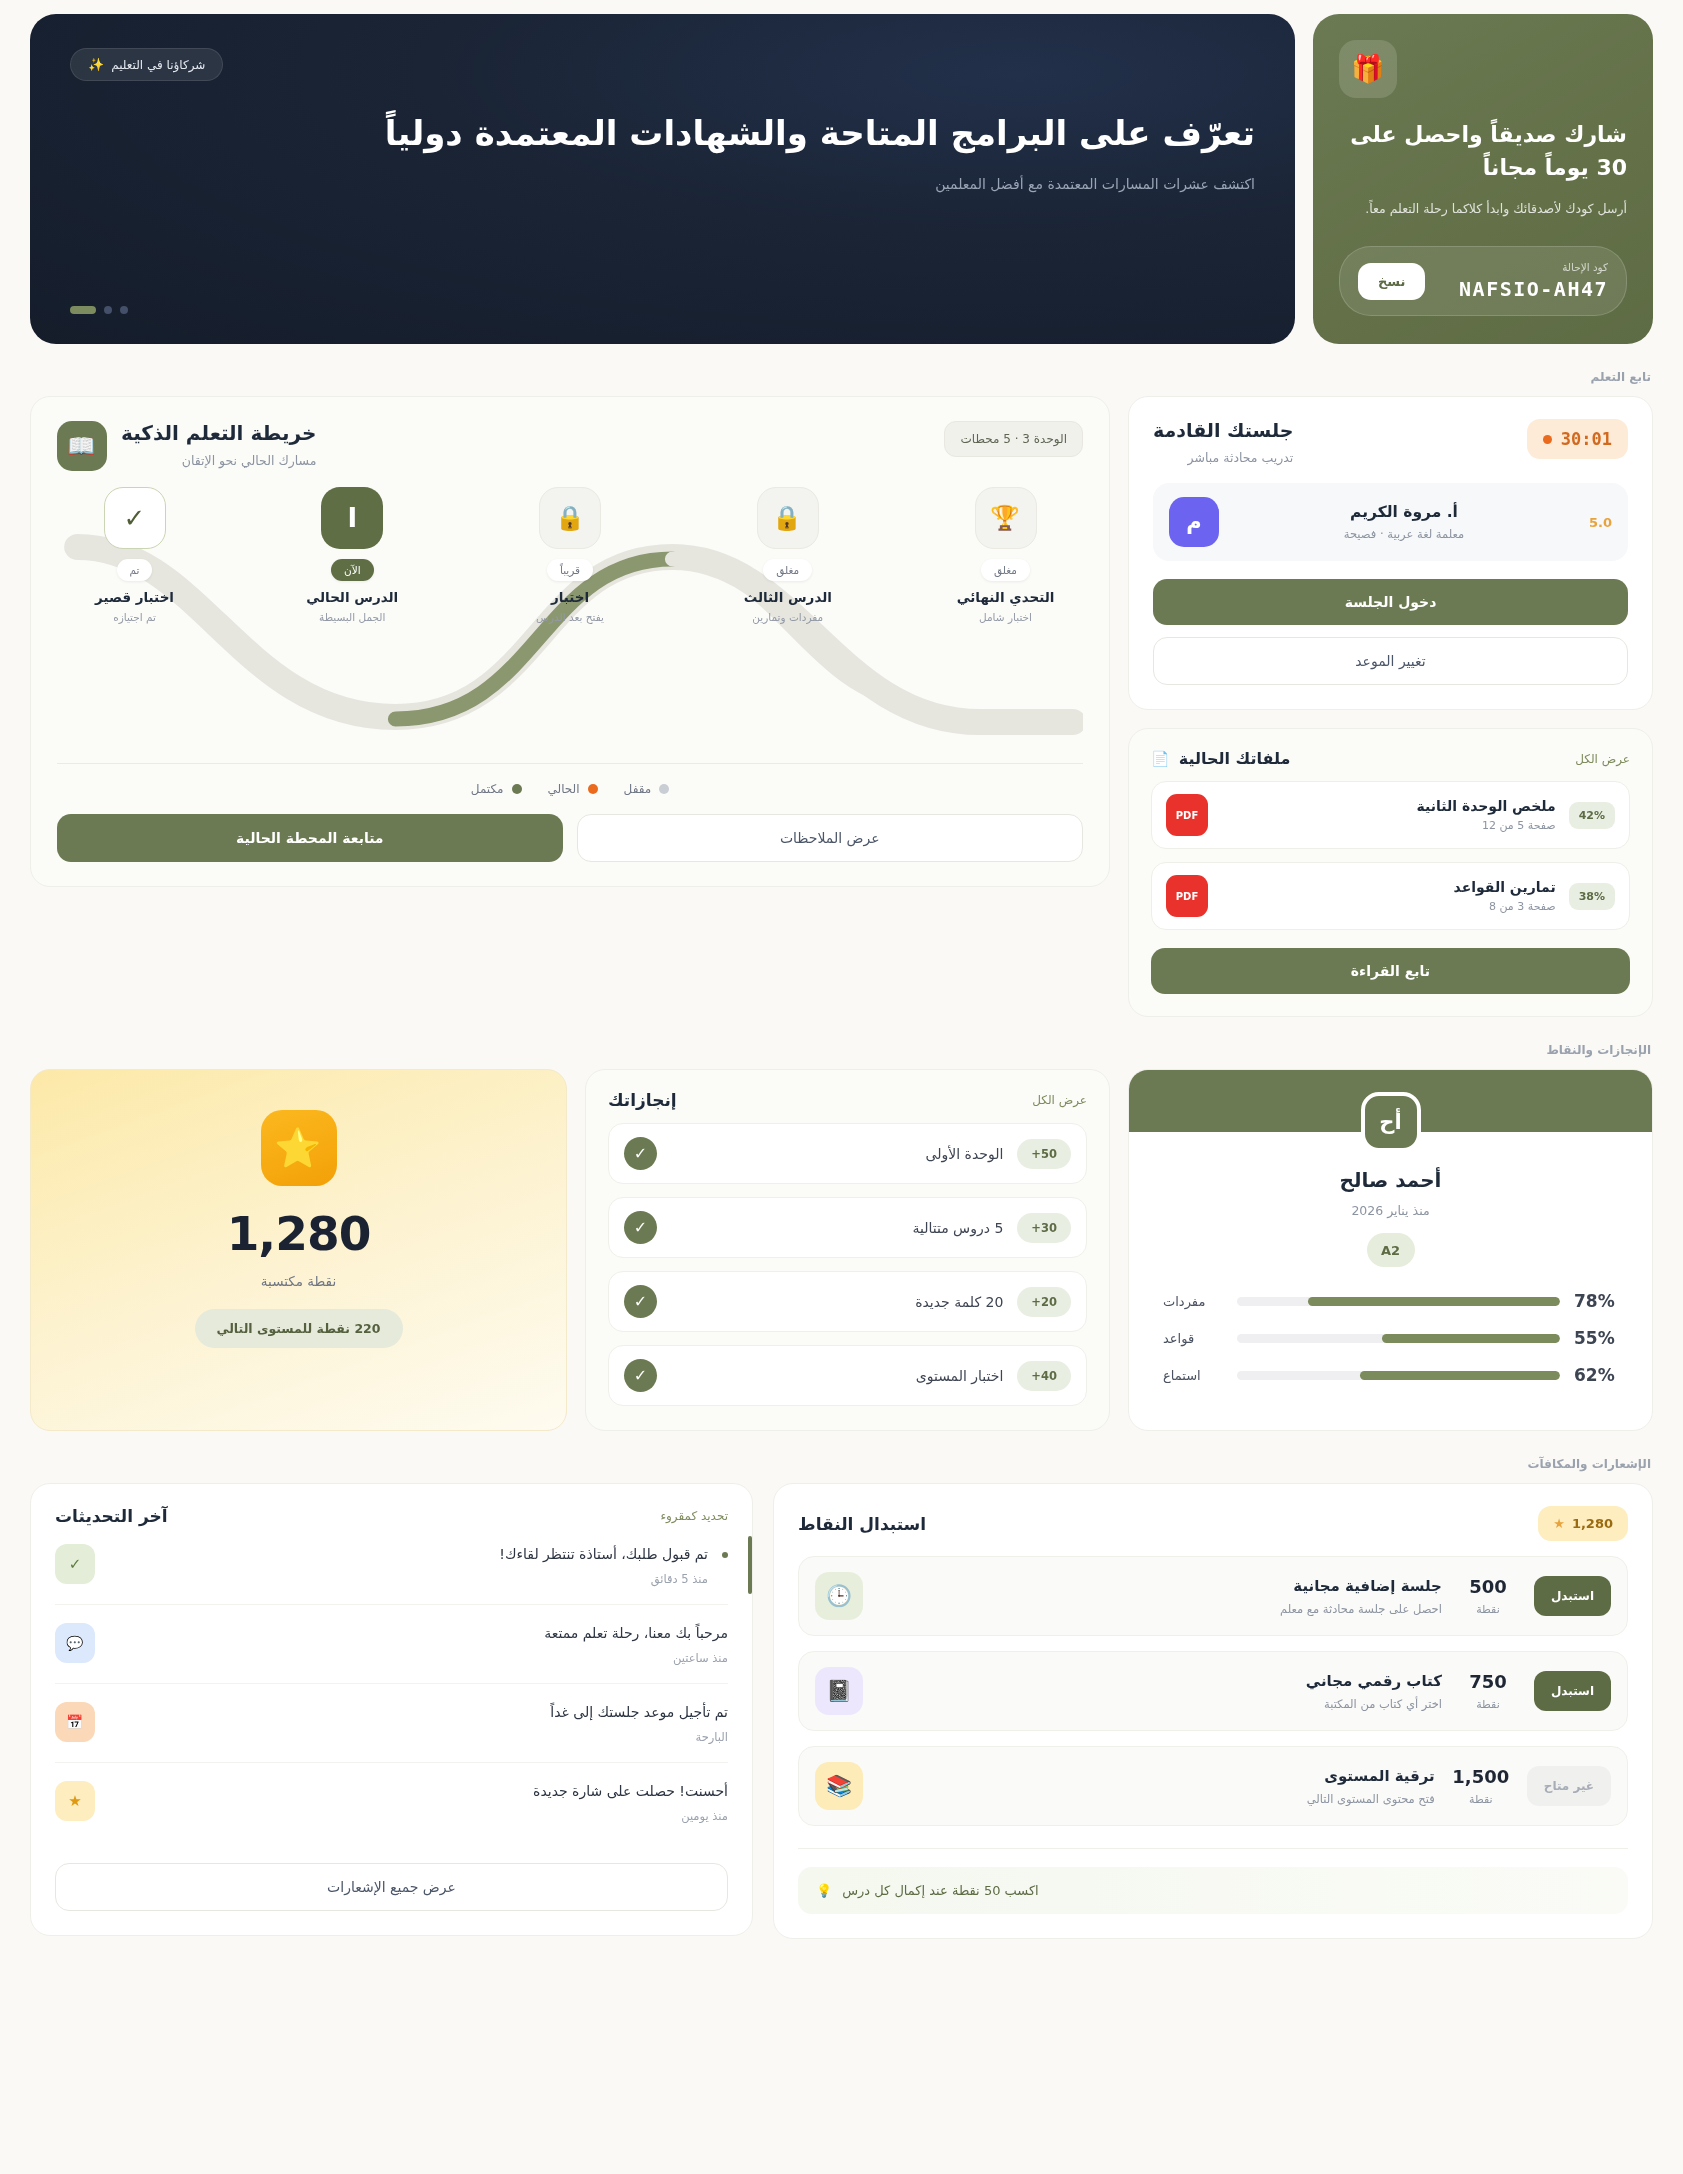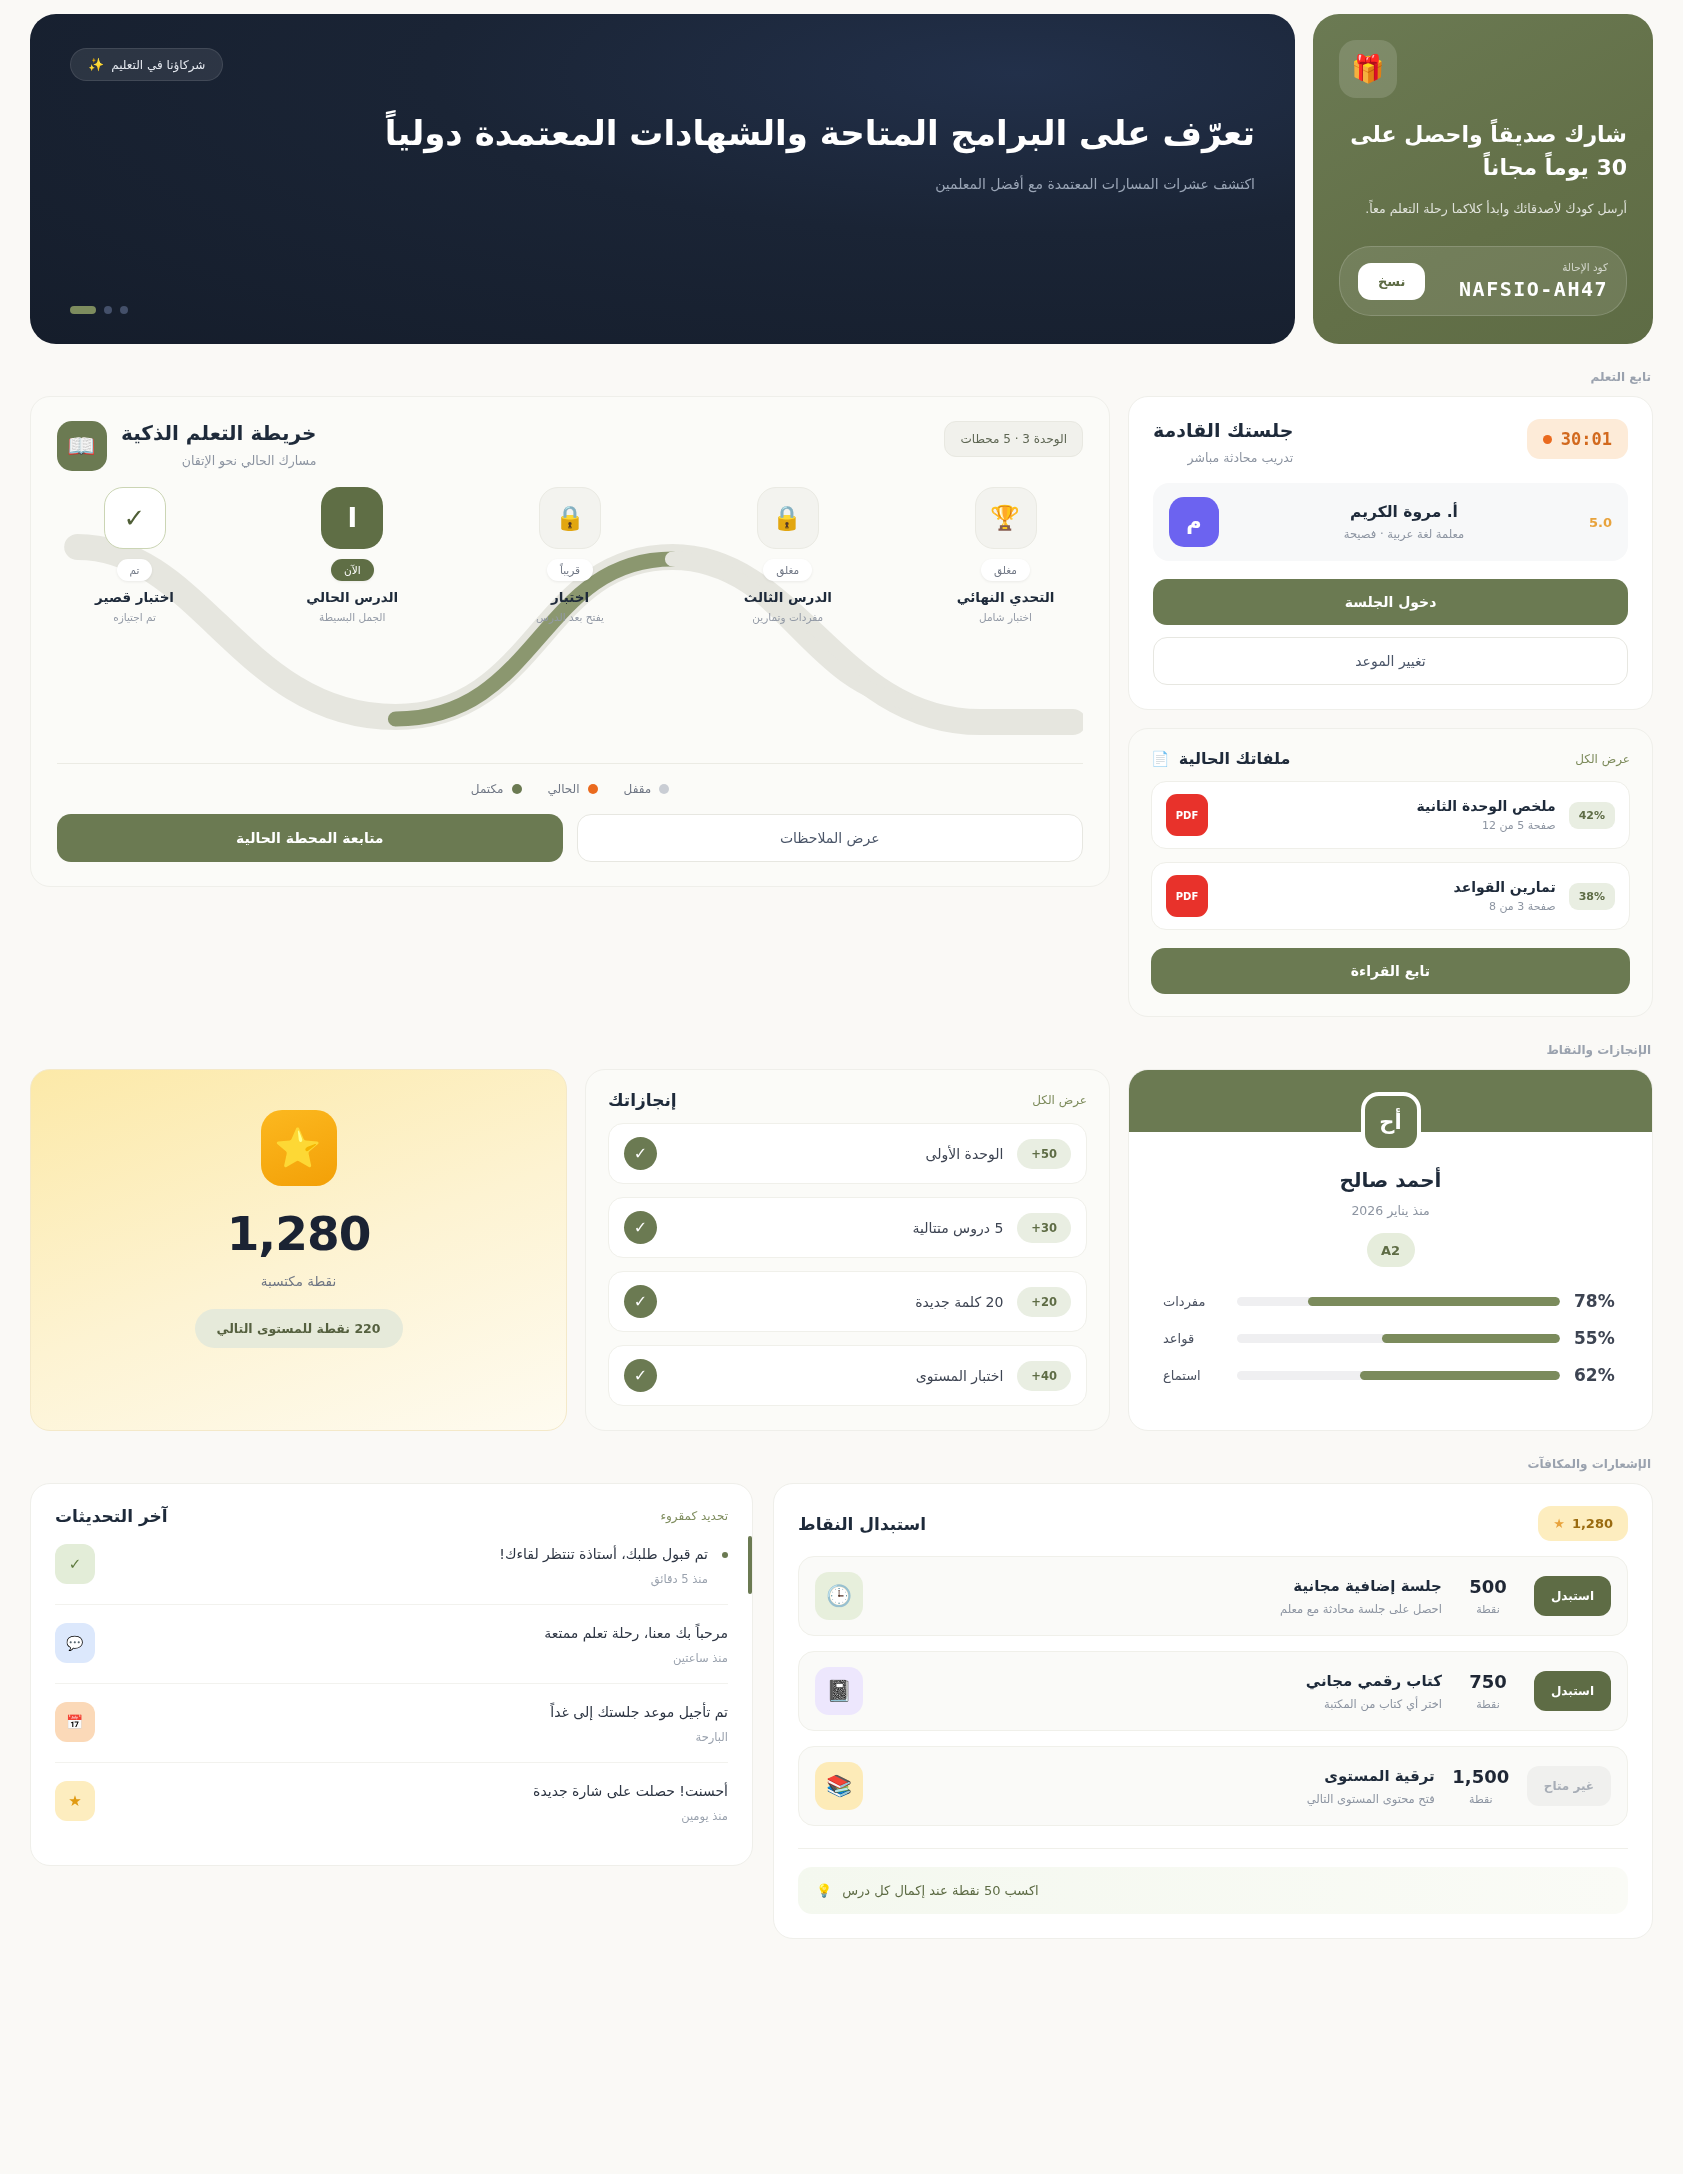--- a/index.html
+++ b/index.html
@@ -626,15 +626,16 @@
       </div>
 
       <div class="n-row">
         <div class="n-body">
           <div class="n-text">أحسنت! حصلت على شارة جديدة</div>
           <div class="n-time">منذ يومين</div>
         </div>
         <div class="n-icon" style="background:#FDEDBF;color:#E09A12">★</div>
       </div>
 
+      <button class="btn btn-ghost" style="margin-top:22px">عرض جميع الإشعارات</button>
     </div>
   </div>
 </div>
 
 </body></html>

